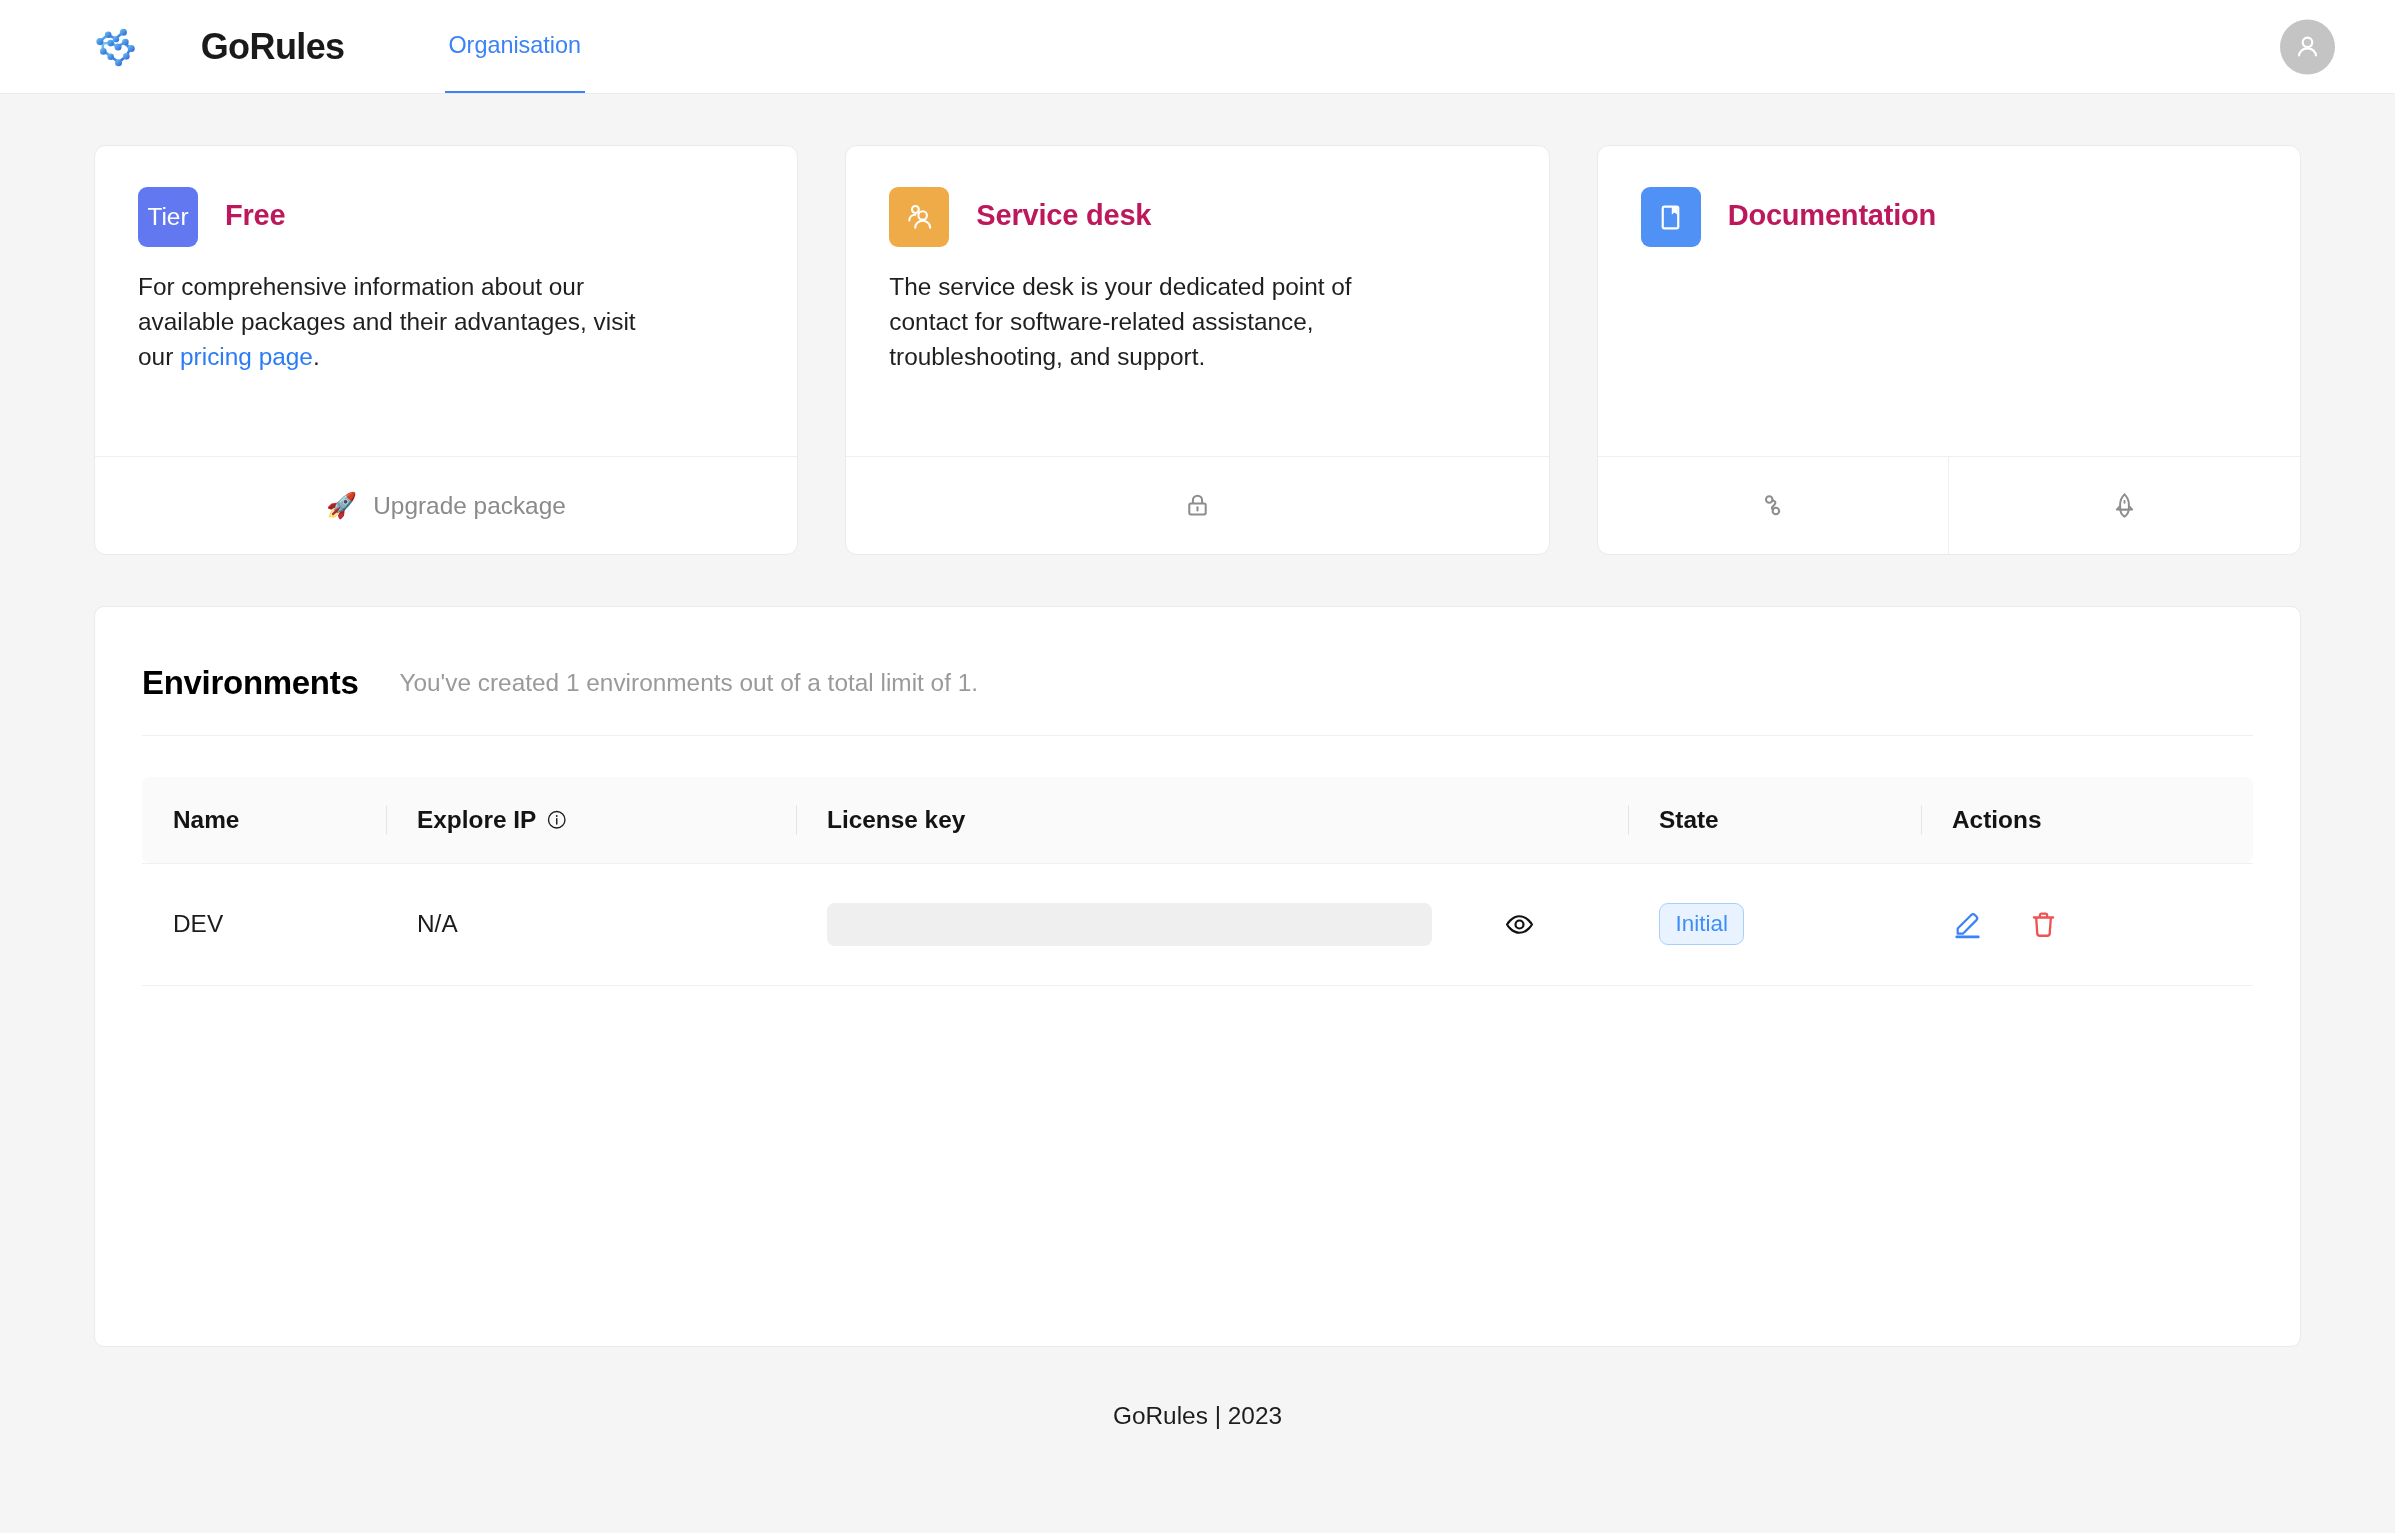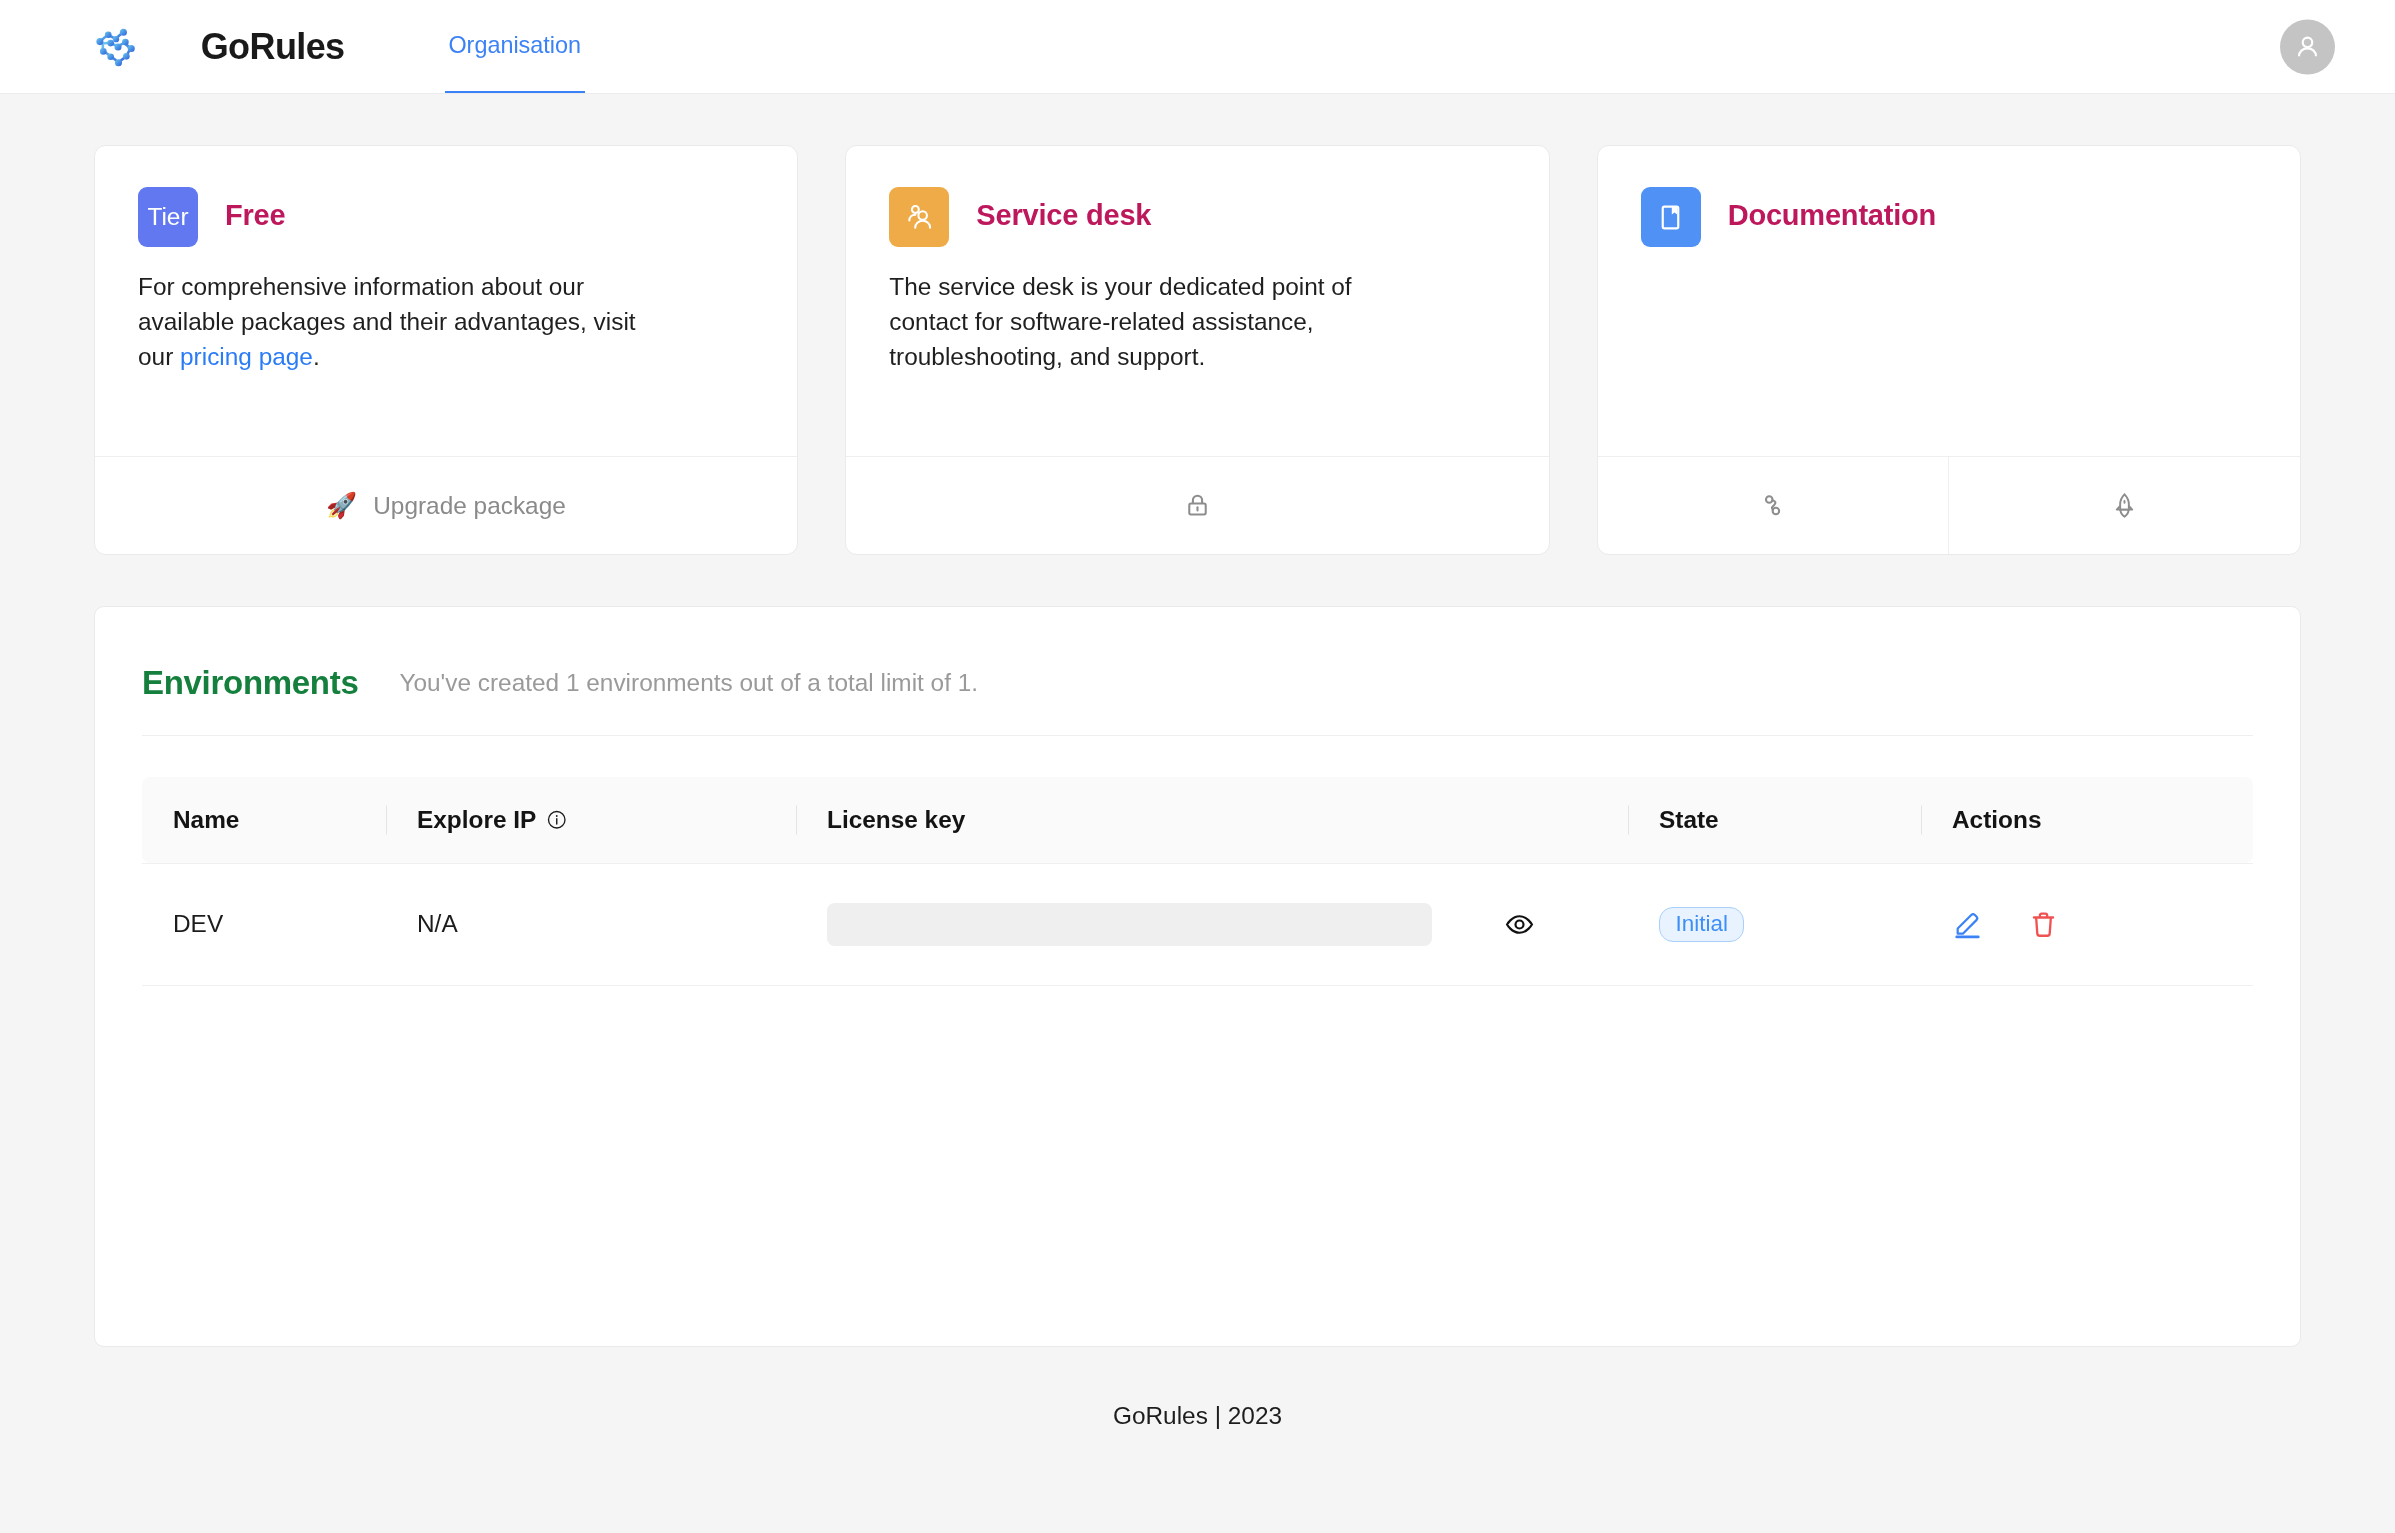--- a/index.html
+++ b/index.html
@@ -165,21 +165,21 @@
   .panel-head {
     display: flex;
     align-items: center;
     padding: 13.7px 0 33px 0;
     border-bottom: 1px solid #efefef;
     position: relative;
   }
   .panel-title {
     font-size: 33px;
     font-weight: 700;
-    color: #15803d;
+    color: #000000;
     letter-spacing: -0.3px;
   }
   .panel-sub {
     margin-left: 41px;
     font-size: 24.4px;
     color: #9a9a9a;
   }
   .btn-create {
     position: absolute;
     right: 0;
@@ -242,26 +242,26 @@
     border: none;
     cursor: pointer;
     display: flex;
     align-items: center;
     padding: 0;
   }
   .badge {
     display: inline-flex;
     align-items: center;
     justify-content: center;
-    height: 35px;
+    height: 42px;
     padding: 0 15.6px;
     border: 1px solid #a7d0fb;
     background: #e9f3ff;
     color: #3e8ef5;
-    border-radius: 14px;
+    border-radius: 9px;
     font-size: 22.4px;
   }
   .actions { display: flex; align-items: center; gap: 45px; }
   .icon-btn {
     background: none;
     border: none;
     padding: 0;
     cursor: pointer;
     display: flex;
     align-items: center;

